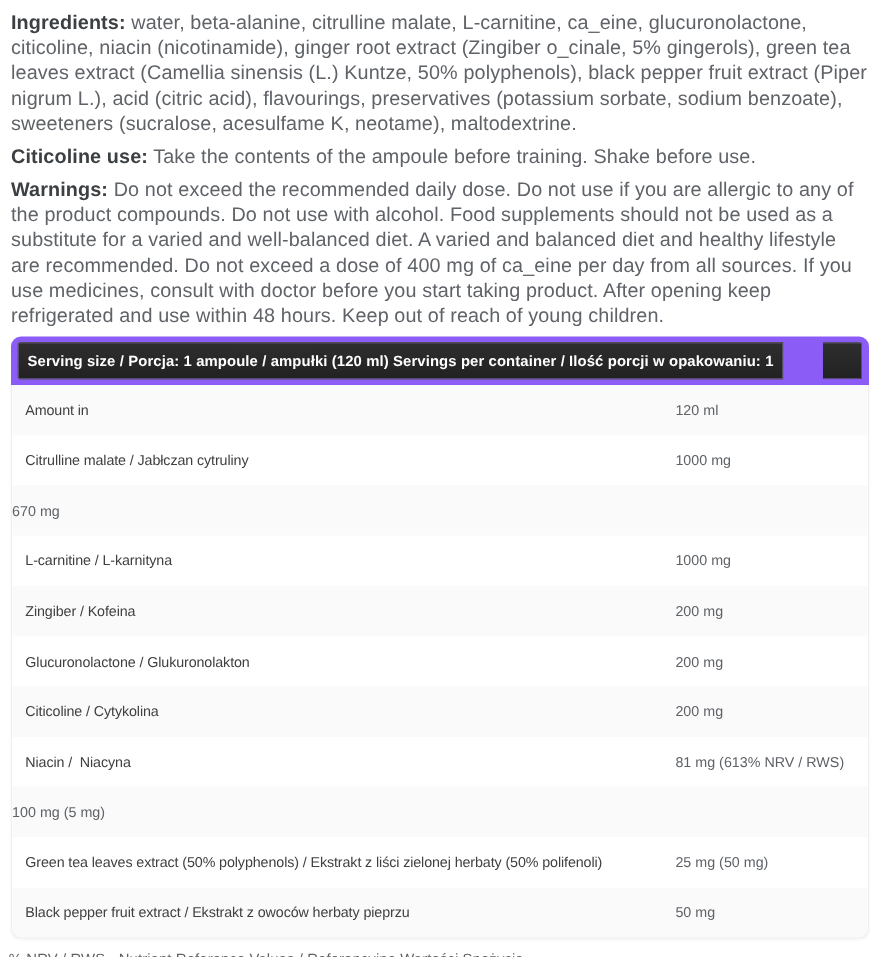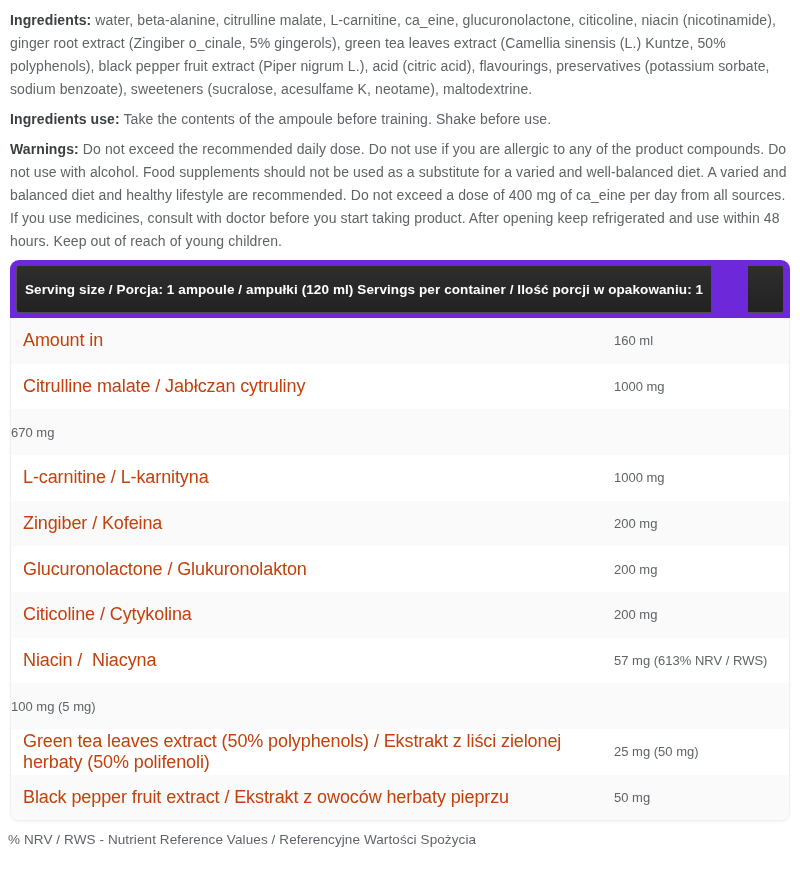--- a/index.html
+++ b/index.html
@@ -6,36 +6,36 @@
   html, body { width: 800px; height: 870px; background: #ffffff; }
   body {
     font-family: "Liberation Sans", sans-serif;
     color: #5f6368;
     overflow: hidden;
   }
   .page { padding: 9px 10px 0 10px; width: 800px; }
 
   
   .para {
-    font-size: 14px;
+    font-size: 18px;
     line-height: 23px;
     color: #5f6368;
     margin-bottom: 7px;
     letter-spacing: 0.1px;
   }
   .para b { color: #3c4043; font-weight: bold; }
 
   
   .facts-table { margin-top: 6px; width: 780px; }
 
   .thead {
-    background: #6d28d9;
+    background: #8b5cf6;
     border-radius: 9px 9px 0 0;
     padding: 5px 6px;
-    height: 58px;
+    height: 44px;
     display: flex;
     gap: 36px;
   }
   .thead-cell {
     border: 1px solid #4f4f4f;
     background: linear-gradient(180deg, #2e2e2e 0%, #222222 100%);
     display: flex;
     align-items: center;
   }
   .thead-cell.left {
@@ -67,22 +67,22 @@
   .trow {
     display: flex;
     align-items: center;
     height: 45.66px;
     background: #ffffff;
   }
   .trow:nth-child(odd) { background: #fafafa; }
   .cell-label {
     flex: 0 0 603px;
     padding-left: 12px;
-    font-size: 18px;
-    color: #c2410c;
+    font-size: 13px;
+    color: #404040;
     letter-spacing: -0.1px;
     white-space: pre-wrap;
   }
   .trow.indent .cell-label { padding-left: 50px; }
   .cell-value {
     flex: 1;
     font-size: 13px;
     color: #5f6368;
     white-space: nowrap;
   }
@@ -95,35 +95,35 @@
     letter-spacing: 0.1px;
   }
 </style>
 </head>
 <body>
 
 <div class="page">
 
   <p class="para"><b>Ingredients:</b><span> water, beta-alanine, citrulline malate, L-carnitine, ca_eine, glucuronolactone, citicoline, niacin (nicotinamide), ginger root extract (Zingiber o_cinale, 5% gingerols), green tea leaves extract (Camellia sinensis (L.) Kuntze, 50% polyphenols), black pepper fruit extract (Piper nigrum L.), acid (citric acid), flavourings, preservatives (potassium sorbate, sodium benzoate), sweeteners (sucralose, acesulfame K, neotame), maltodextrine.</span></p>
 
-  <p class="para"><b>Ingredients use:</b><span> Take the contents of the ampoule before training. Shake before use.</span></p>
+  <p class="para"><b>Citicoline use:</b><span> Take the contents of the ampoule before training. Shake before use.</span></p>
 
   <p class="para"><b>Warnings:</b><span> Do not exceed the recommended daily dose. Do not use if you are allergic to any of the product compounds. Do not use with alcohol. Food supplements should not be used as a substitute for a varied and well-balanced diet. A varied and balanced diet and healthy lifestyle are recommended. Do not exceed a dose of 400 mg of ca_eine per day from all sources. If you use medicines, consult with doctor before you start taking product. After opening keep refrigerated and use within 48 hours. Keep out of reach of young children.</span></p>
 
   <div class="facts-table">
     <div class="thead">
       <div class="thead-cell left">
         <span class="thead-text">Serving size / Porcja: 1 ampoule / ampułki (120 ml) Servings per container / Ilość porcji w opakowaniu: 1</span>
       </div>
       <div class="thead-cell right"></div>
     </div>
     <div class="tbody">
   <div class="trow">
     <div class="cell-label">Amount in</div>
-    <div class="cell-value">160 ml</div>
+    <div class="cell-value">120 ml</div>
   </div>
 
 
   <div class="trow">
     <div class="cell-label">Citrulline malate / Jabłczan cytruliny</div>
     <div class="cell-value">1000 mg</div>
   </div>
 
   <div class="trow indent">
     <div class="cell-value">670 mg</div>
@@ -144,21 +144,21 @@
     <div class="cell-value">200 mg</div>
   </div>
 
   <div class="trow">
     <div class="cell-label">Citicoline / Cytykolina</div>
     <div class="cell-value">200 mg</div>
   </div>
 
   <div class="trow">
     <div class="cell-label">Niacin /  Niacyna</div>
-    <div class="cell-value">57 mg (613% NRV / RWS)</div>
+    <div class="cell-value">81 mg (613% NRV / RWS)</div>
   </div>
 
   <div class="trow">
     <div class="cell-value">100 mg (5 mg)</div>
   </div>
 
   <div class="trow">
     <div class="cell-label">Green tea leaves extract (50% polyphenols) / Ekstrakt z liści zielonej herbaty (50% polifenoli)</div>
     <div class="cell-value">25 mg (50 mg)</div>
   </div>

